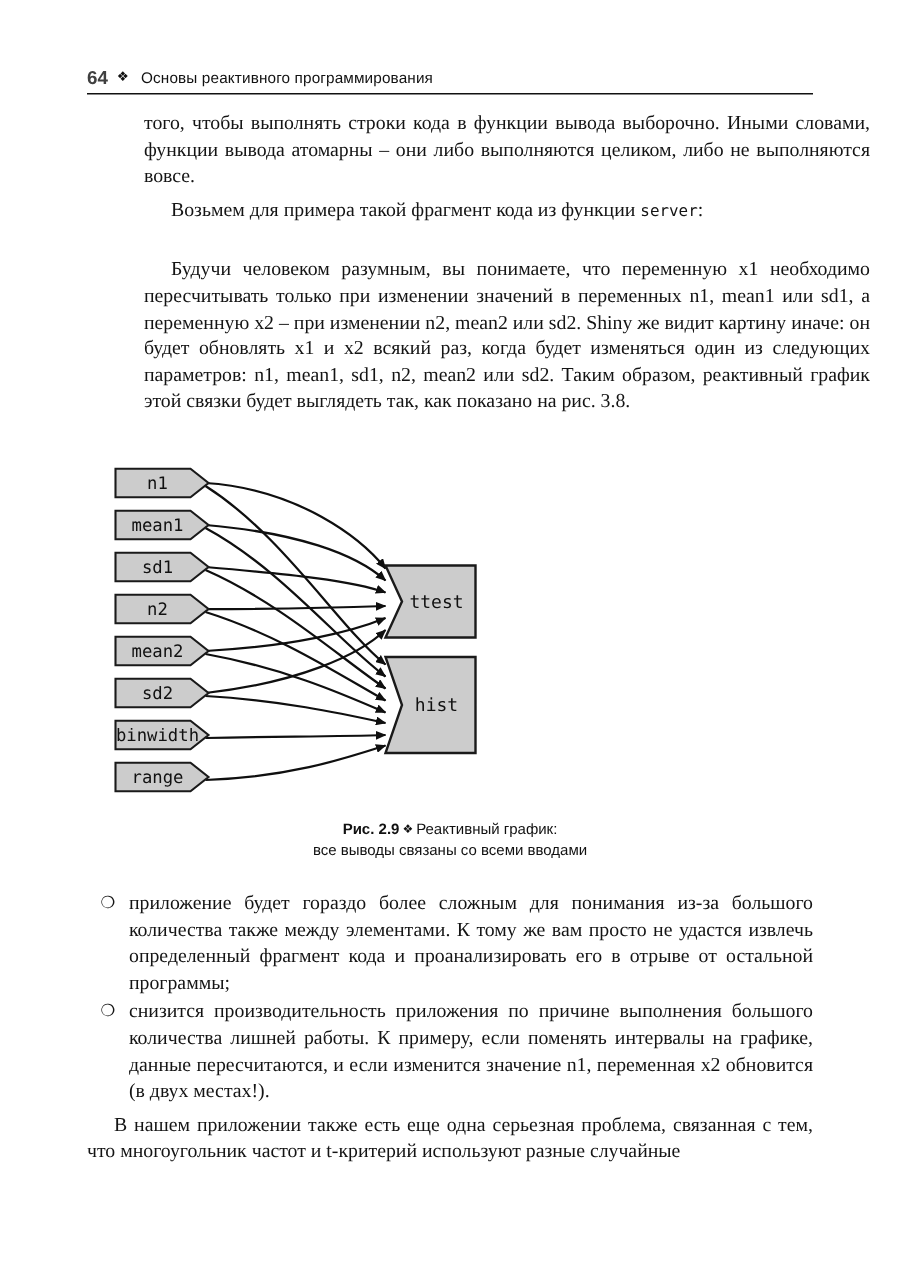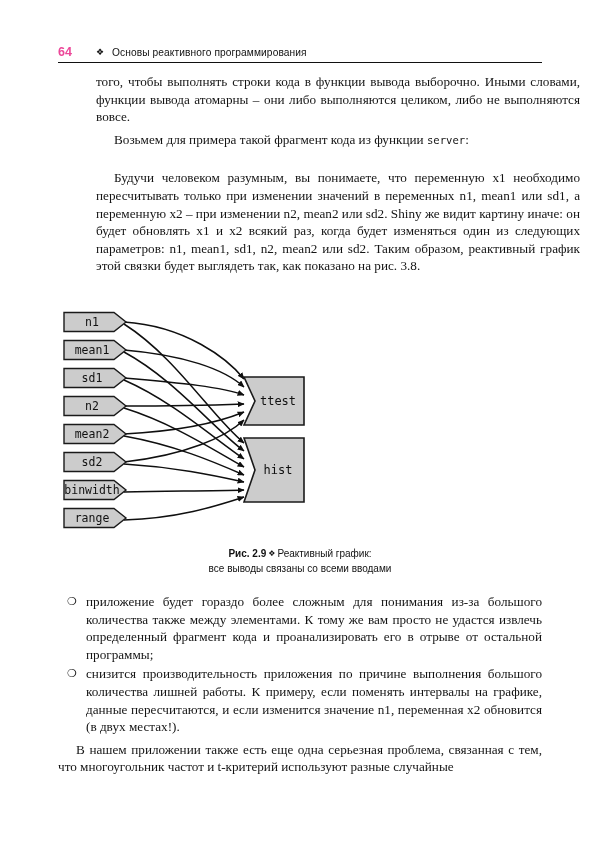--- a/index.html
+++ b/index.html
@@ -30,22 +30,22 @@
     width: 484px;
     height: 22px;
     display: flex;
     align-items: flex-end;
   }
   .header-pageno {
     font-family: "Liberation Sans", sans-serif;
     font-weight: bold;
     font-size: 12.5px;
     line-height: 1;
-    color: #ec4899;
-    margin-right: 24px;
+    color: #404040;
+    margin-right: 6px;
   }
   .header-orn {
     font-family: "DejaVu Sans", sans-serif;
     font-size: 9px;
     line-height: 1;
     color: #111;
     margin-right: 8px;
     position: relative;
     top: -1px;
   }
@@ -96,21 +96,21 @@
     white-space: pre;
   }
   code.inline {
     font-family: "DejaVu Sans Mono", "Liberation Mono", monospace;
     font-size: 10.6px;
   }
 
   
   .figure {
     position: absolute;
-    left: 56px;
+    left: 69px;
     top: 307px;
     width: 484px;
   }
   .figure-canvas {
     position: relative;
     width: 484px;
     height: 245px;
   }
   .figure-canvas svg {
     position: absolute;

